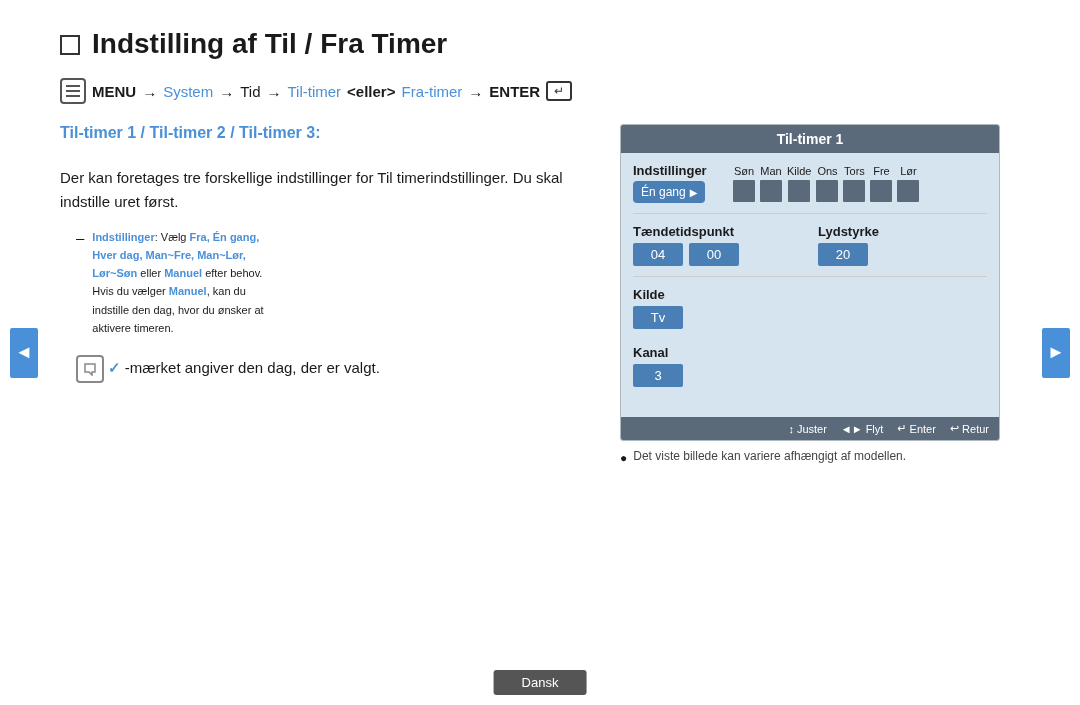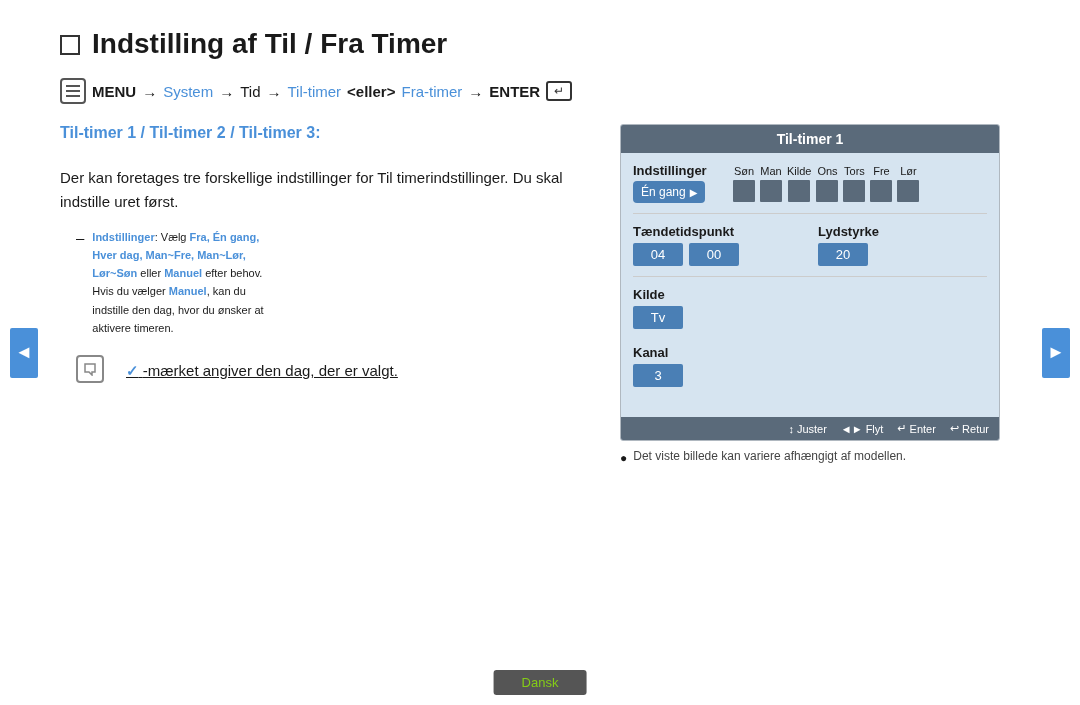--- a/index.html
+++ b/index.html
@@ -140,25 +140,24 @@
       color: #1a1a1a;
     }
 
     .blue-text {
       color: #4a90d9;
       font-weight: 600;
     }
 
     .note-area {
       display: flex;
-      align-items: flex-end;
-      gap: 22px;
+      align-items: center;
+      gap: 4px;
       margin-top: 16px;
       margin-left: 16px;
-      text-decoration: underline;
     }
 
     .note-icon {
       width: 28px;
       height: 28px;
       border: 2px solid #888;
       border-radius: 4px;
       display: inline-flex;
       align-items: center;
       justify-content: center;
@@ -361,21 +360,21 @@
       cursor: pointer;
       border-radius: 2px;
     }
 
     .bottom-bar {
       position: absolute;
       bottom: 10px;
       left: 50%;
       transform: translateX(-50%);
       background: #555;
-      color: #84cc16;
+      color: #ffffff;
       padding: 5px 28px;
       font-size: 13px;
       border-radius: 3px;
     }
 
     .divider-line {
       border: none;
       border-top: 1px solid #cccccc;
       margin: 10px 0;
     }

